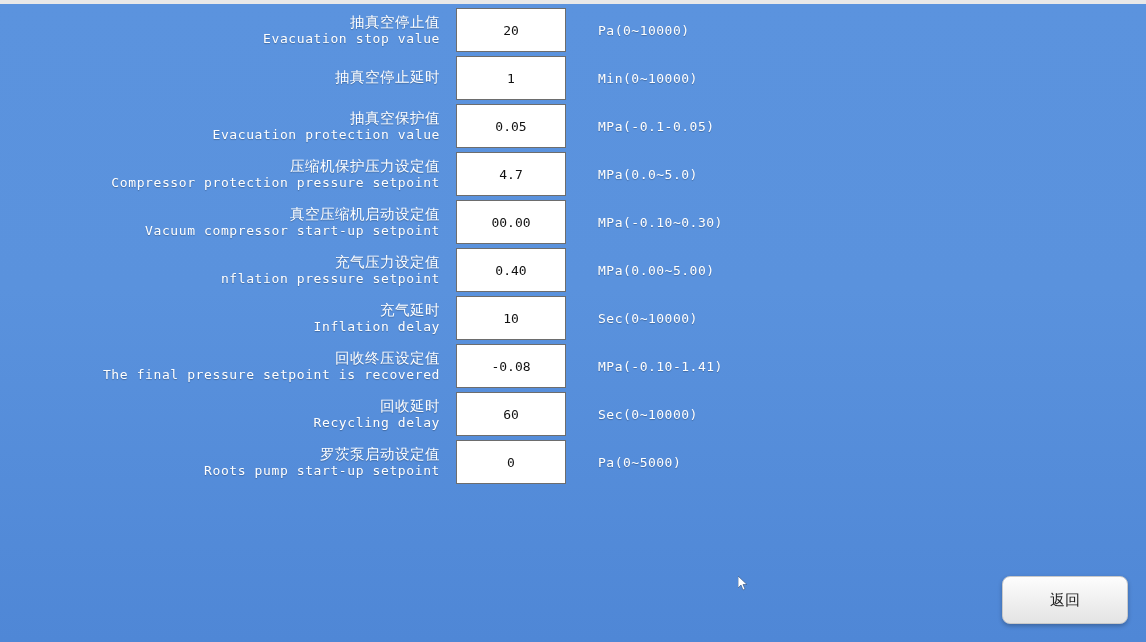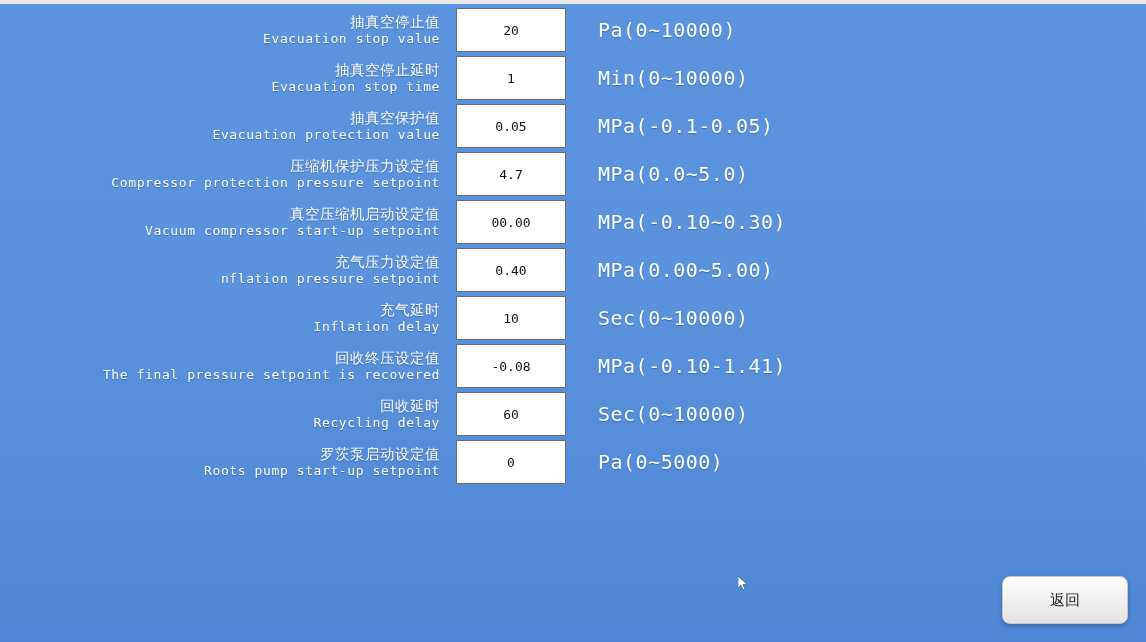--- a/index.html
+++ b/index.html
@@ -70,21 +70,21 @@
     justify-content: center;
     font-family: "DejaVu Sans Mono", "Liberation Mono", monospace;
     font-size: 13px;
     color: #111111;
     box-sizing: border-box;
   }
   .unit {
     margin-left: 32px;
     color: #ffffff;
     font-family: "DejaVu Sans Mono", "Liberation Mono", monospace;
-    font-size: 20px;
+    font-size: 13px;
     letter-spacing: 0.5px;
     text-shadow: 0 1px 1px rgba(0,0,0,0.25);
     white-space: pre;
   }
   .back-button {
     position: absolute;
     right: 18px;
     bottom: 18px;
     width: 126px;
     height: 48px;
@@ -123,21 +123,20 @@
         <span class="lbl-cn">抽真空停止值</span>
         <span class="lbl-en">Evacuation stop value</span>
       </div>
       <div class="field">20</div>
       <div class="unit">Pa(0~10000)</div>
     </div>
 
     <div class="row">
       <div class="labels">
         <span class="lbl-cn">抽真空停止延时</span>
-        <span class="lbl-en">Evacuation stop time</span>
       </div>
       <div class="field">1</div>
       <div class="unit">Min(0~10000)</div>
     </div>
 
     <div class="row">
       <div class="labels">
         <span class="lbl-cn">抽真空保护值</span>
         <span class="lbl-en">Evacuation protection value</span>
       </div>

